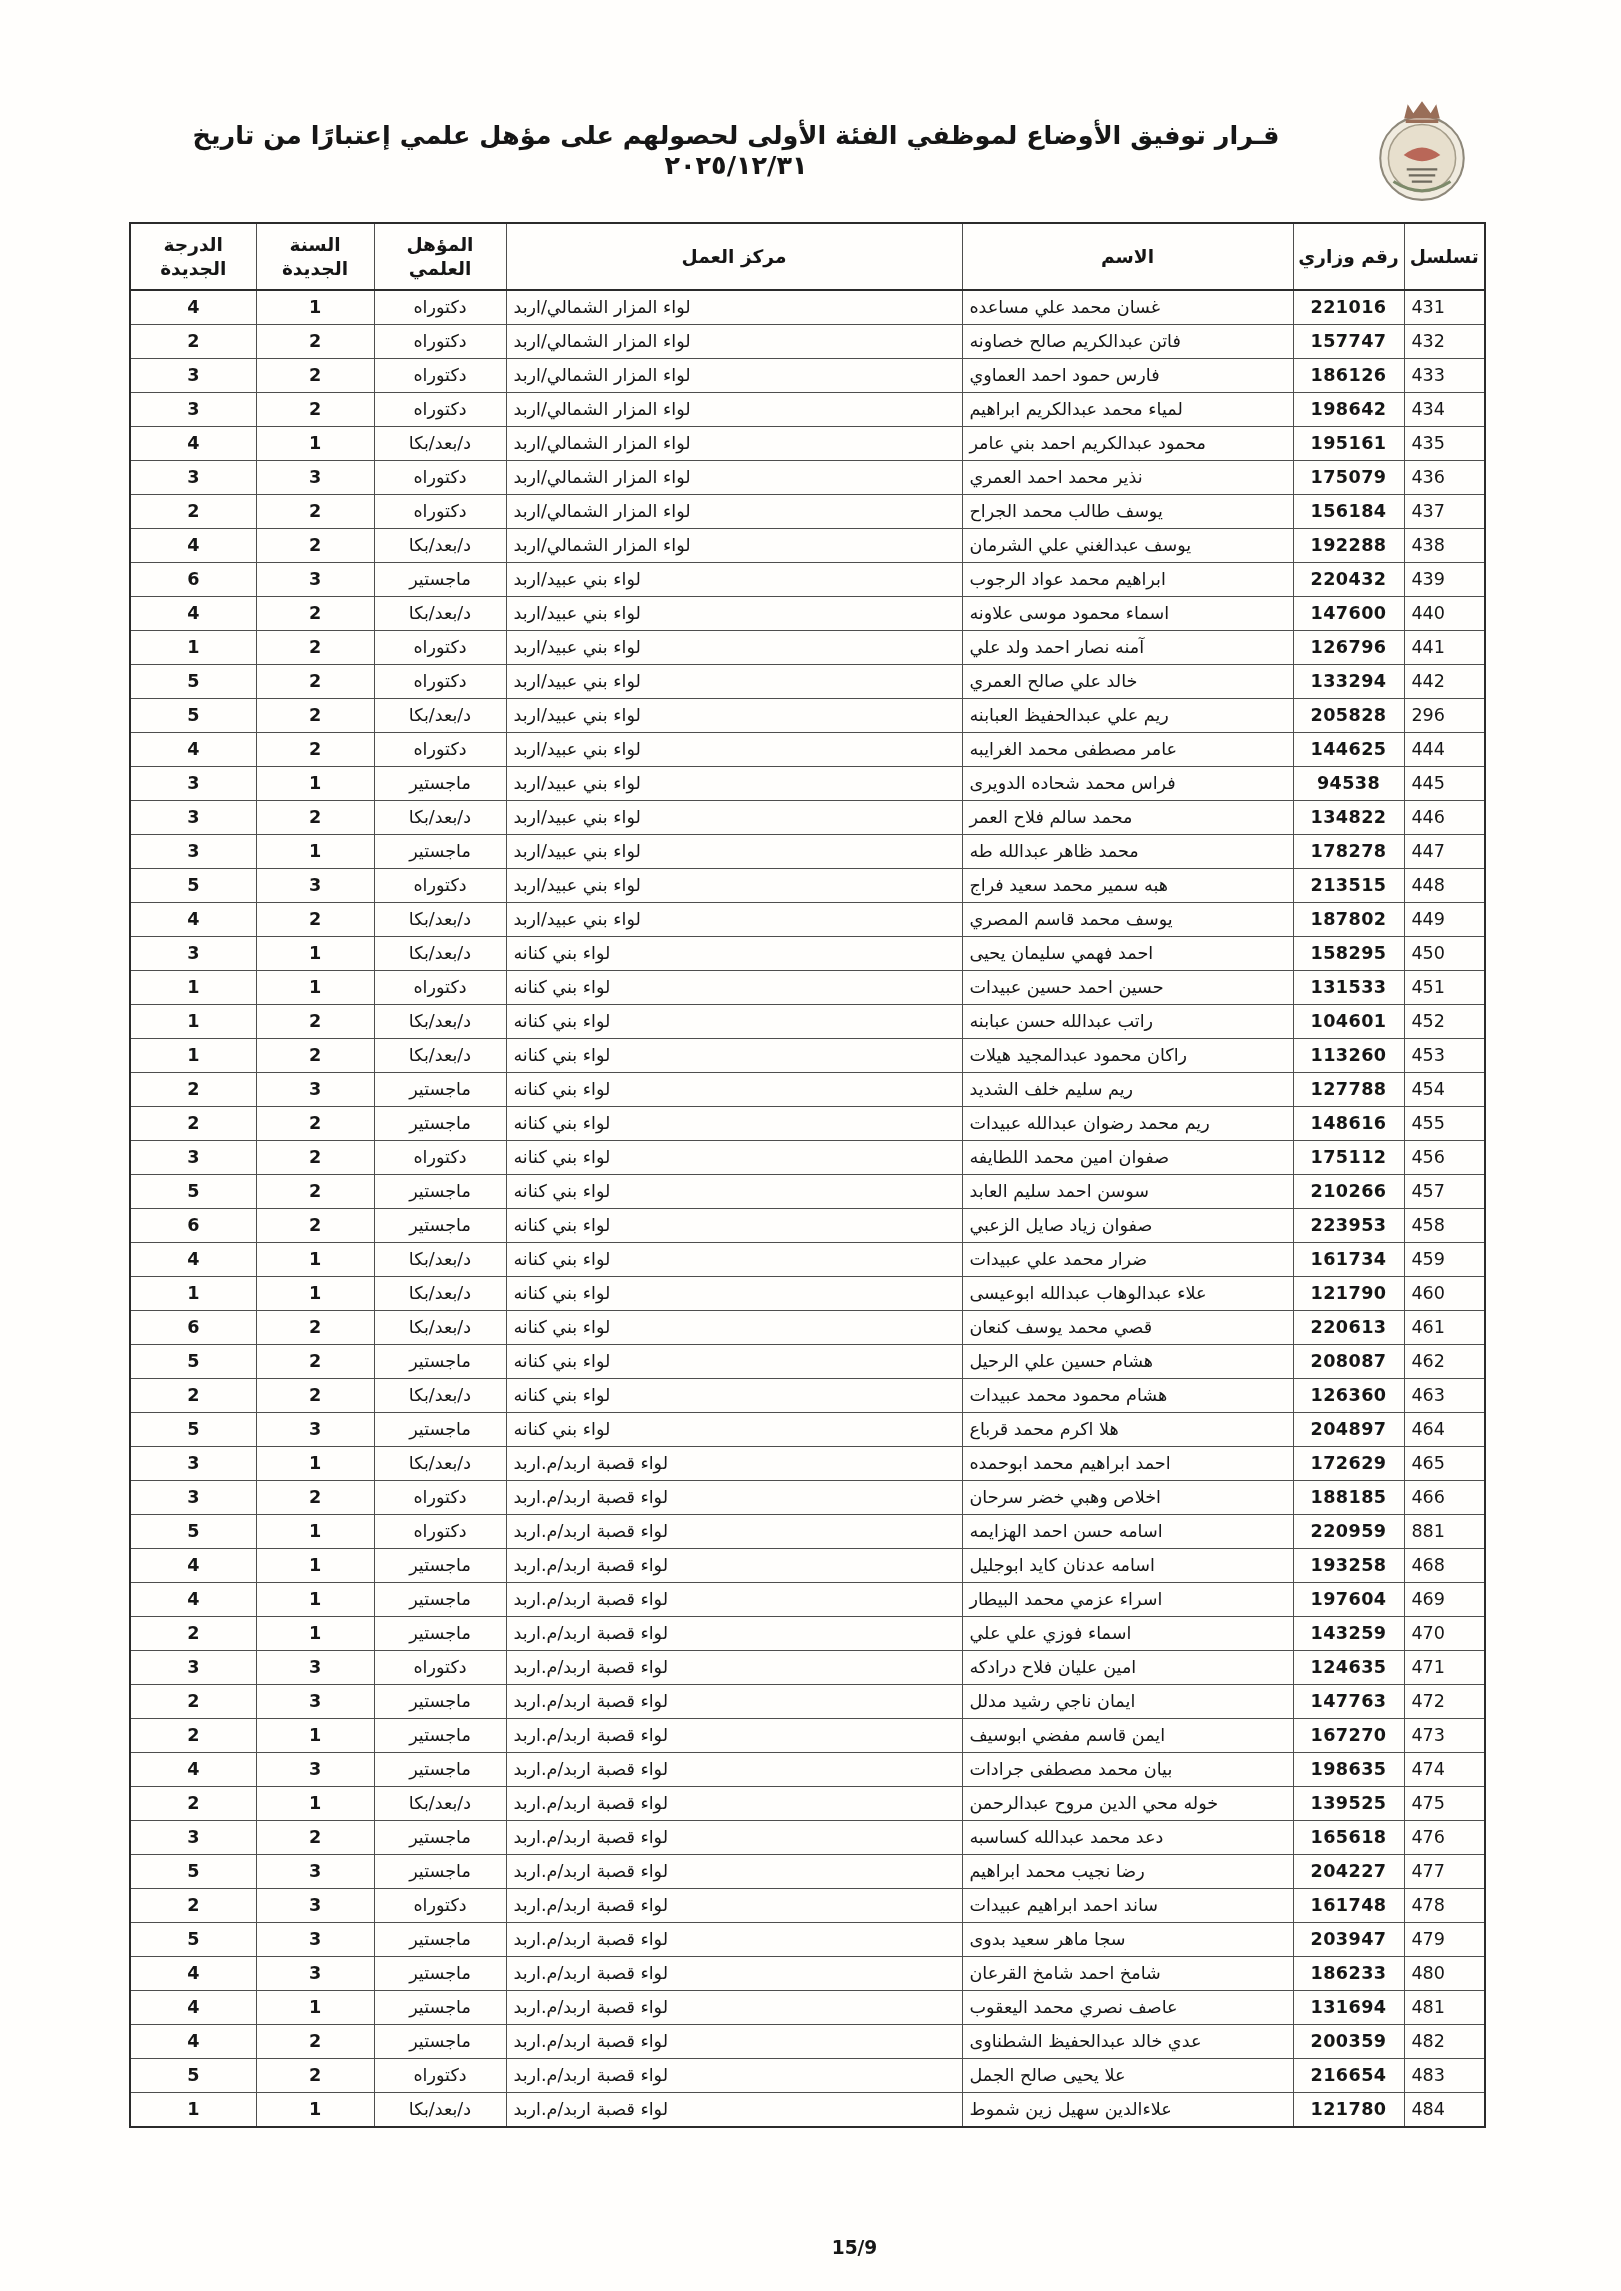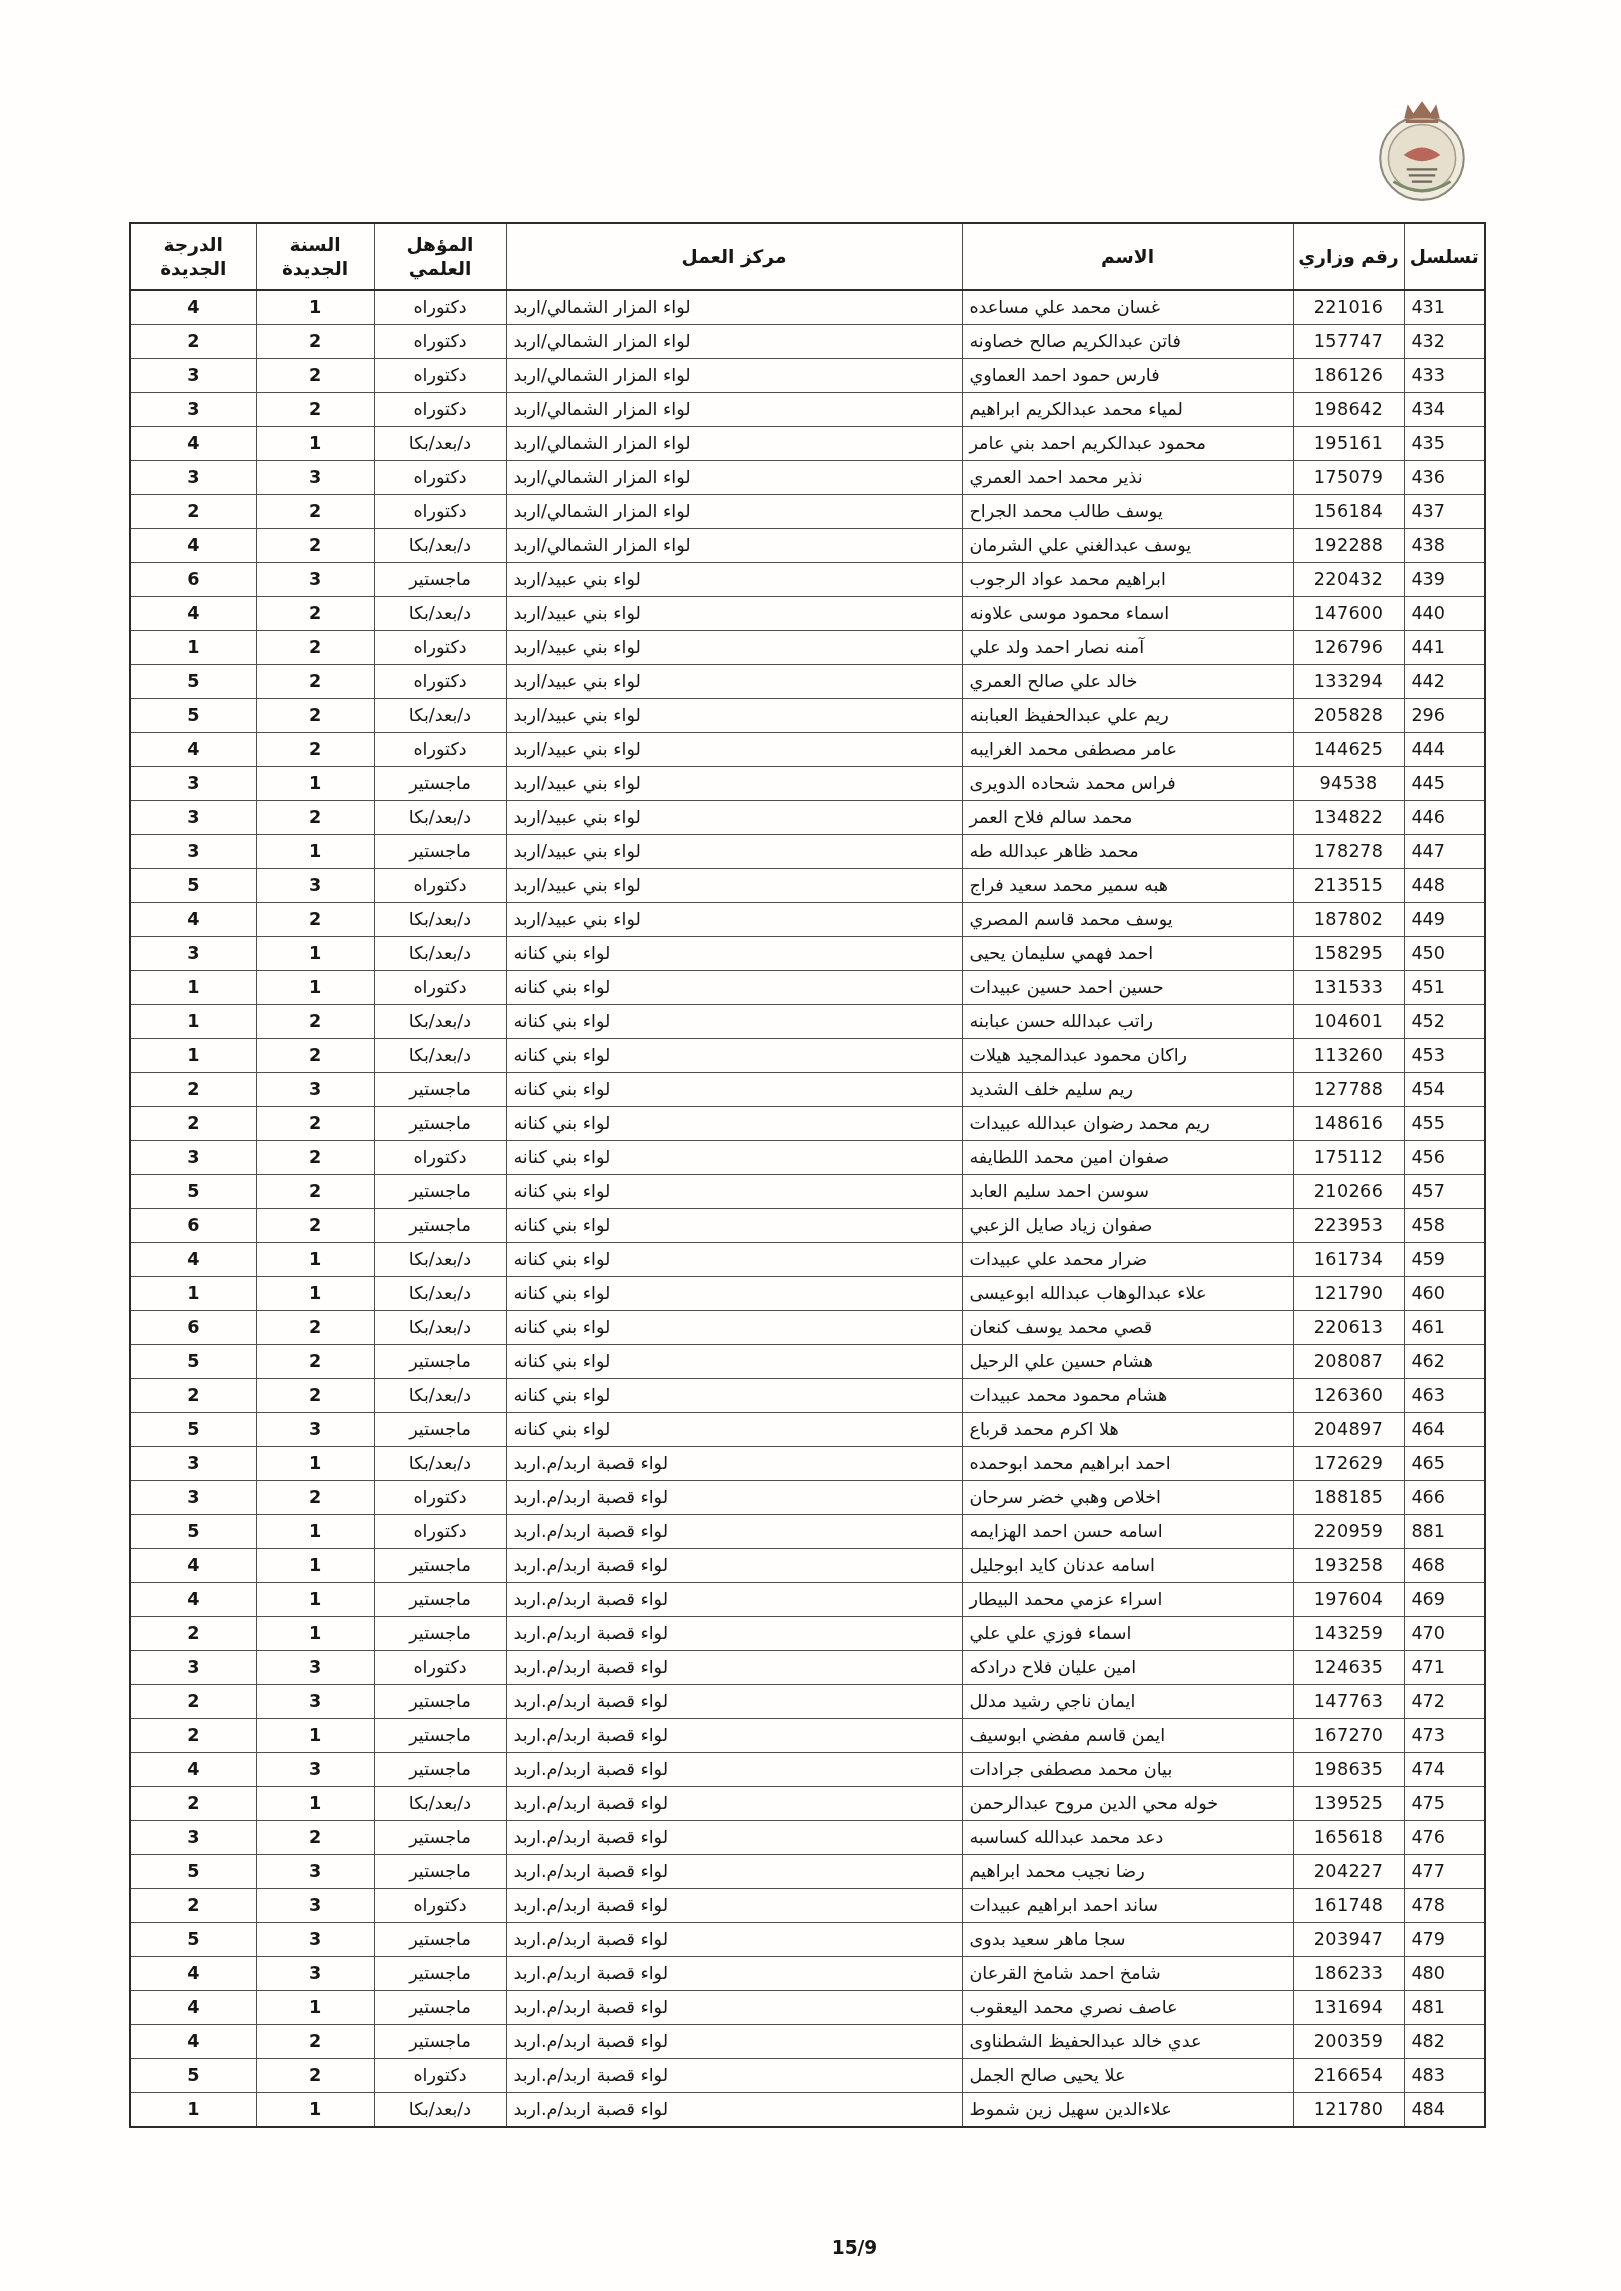--- a/index.html
+++ b/index.html
@@ -4,21 +4,21 @@
 <style>
   html,body{margin:0;padding:0;background:#ffffff;}
   .page{position:relative;width:1621px;height:2292px;background:#fffefc;font-family:"DejaVu Sans",sans-serif;color:#161616;overflow:hidden;}
   .doc-title{position:absolute;top:120px;left:169px;width:1134px;margin:0;text-align:center;direction:rtl;font-size:25.5px;font-weight:bold;}
   .logo{position:absolute;top:94px;left:1366px;width:112px;height:112px;}
   table.records{position:absolute;top:222px;left:129px;width:1356px;border-collapse:collapse;table-layout:fixed;direction:rtl;border:2px solid #2b2b2b;}
   .records th,.records td{border:1px solid #4e4e4e;vertical-align:middle;}
   .records thead th{height:63px;font-size:18.6px;font-weight:bold;text-align:center;white-space:pre-line;line-height:1.25;border-bottom:2px solid #2b2b2b;}
   .records tbody td{height:33px;font-size:17.6px;line-height:1.05;padding:0 6.9px;white-space:nowrap;overflow:hidden;}
   td.col-serial{text-align:left;font-weight:normal;}
-  td.col-ministry_number{text-align:center;font-weight:normal;letter-spacing:0.4px;margin-left:32px;}
+  td.col-ministry_number{text-align:center;font-weight:bold;letter-spacing:0.4px;margin-left:32px;}
   td.col-name{text-align:left;}
   td.col-work_center{text-align:left;font-size:16.7px;}
   td.col-qualification{text-align:center;margin-top:21px;}
   td.col-new_year,td.col-new_grade{text-align:center;font-weight:bold;}
   .page-number{position:absolute;top:2237px;left:0;width:100%;text-align:center;font-size:18.6px;font-weight:bold;padding-left:44px;}
 </style>
 </head>
 <body>
 
 <div class="page">
@@ -28,20 +28,21 @@
       <circle cx="55" cy="63" r="41" fill="#f0ebdf" stroke="#8e887a" stroke-width="2"></circle>
       <circle cx="55" cy="63" r="33" fill="#e7dfcd" stroke="#a59d8a" stroke-width="1.5"></circle>
       <path d="M41 10 l5.5 9 8.5-12 8.5 12 5.5-9 3.5 14 h-35 z" fill="#996e58"></path>
       <rect x="39" y="25" width="32" height="3.5" fill="#996e58"></rect>
       <path d="M37 60 q18 -15 36 0 q-18 12 -36 0 z" fill="#b05243" opacity="0.85"></path>
       <path d="M40 74 h30 M42 80 h26 M45 86 h20" stroke="#6e6a5e" stroke-width="2.2" fill="none"></path>
       <path d="M27 86 q28 18 56 0" stroke="#7d8a6a" stroke-width="3" fill="none"></path>
     </svg>
   </div>
 
+  <h1 class="doc-title">قـرار توفيق الأوضاع لموظفي الفئة الأولى لحصولهم على مؤهل علمي إعتبارًا من تاريخ ٢٠٢٥/١٢/٣١</h1>
 
   <table class="records">
     <colgroup>
       <col style="width:81px">
       <col style="width:111px">
       <col style="width:331px">
       <col style="width:456px">
       <col style="width:132px">
       <col style="width:118px">
       <col style="width:126px">

